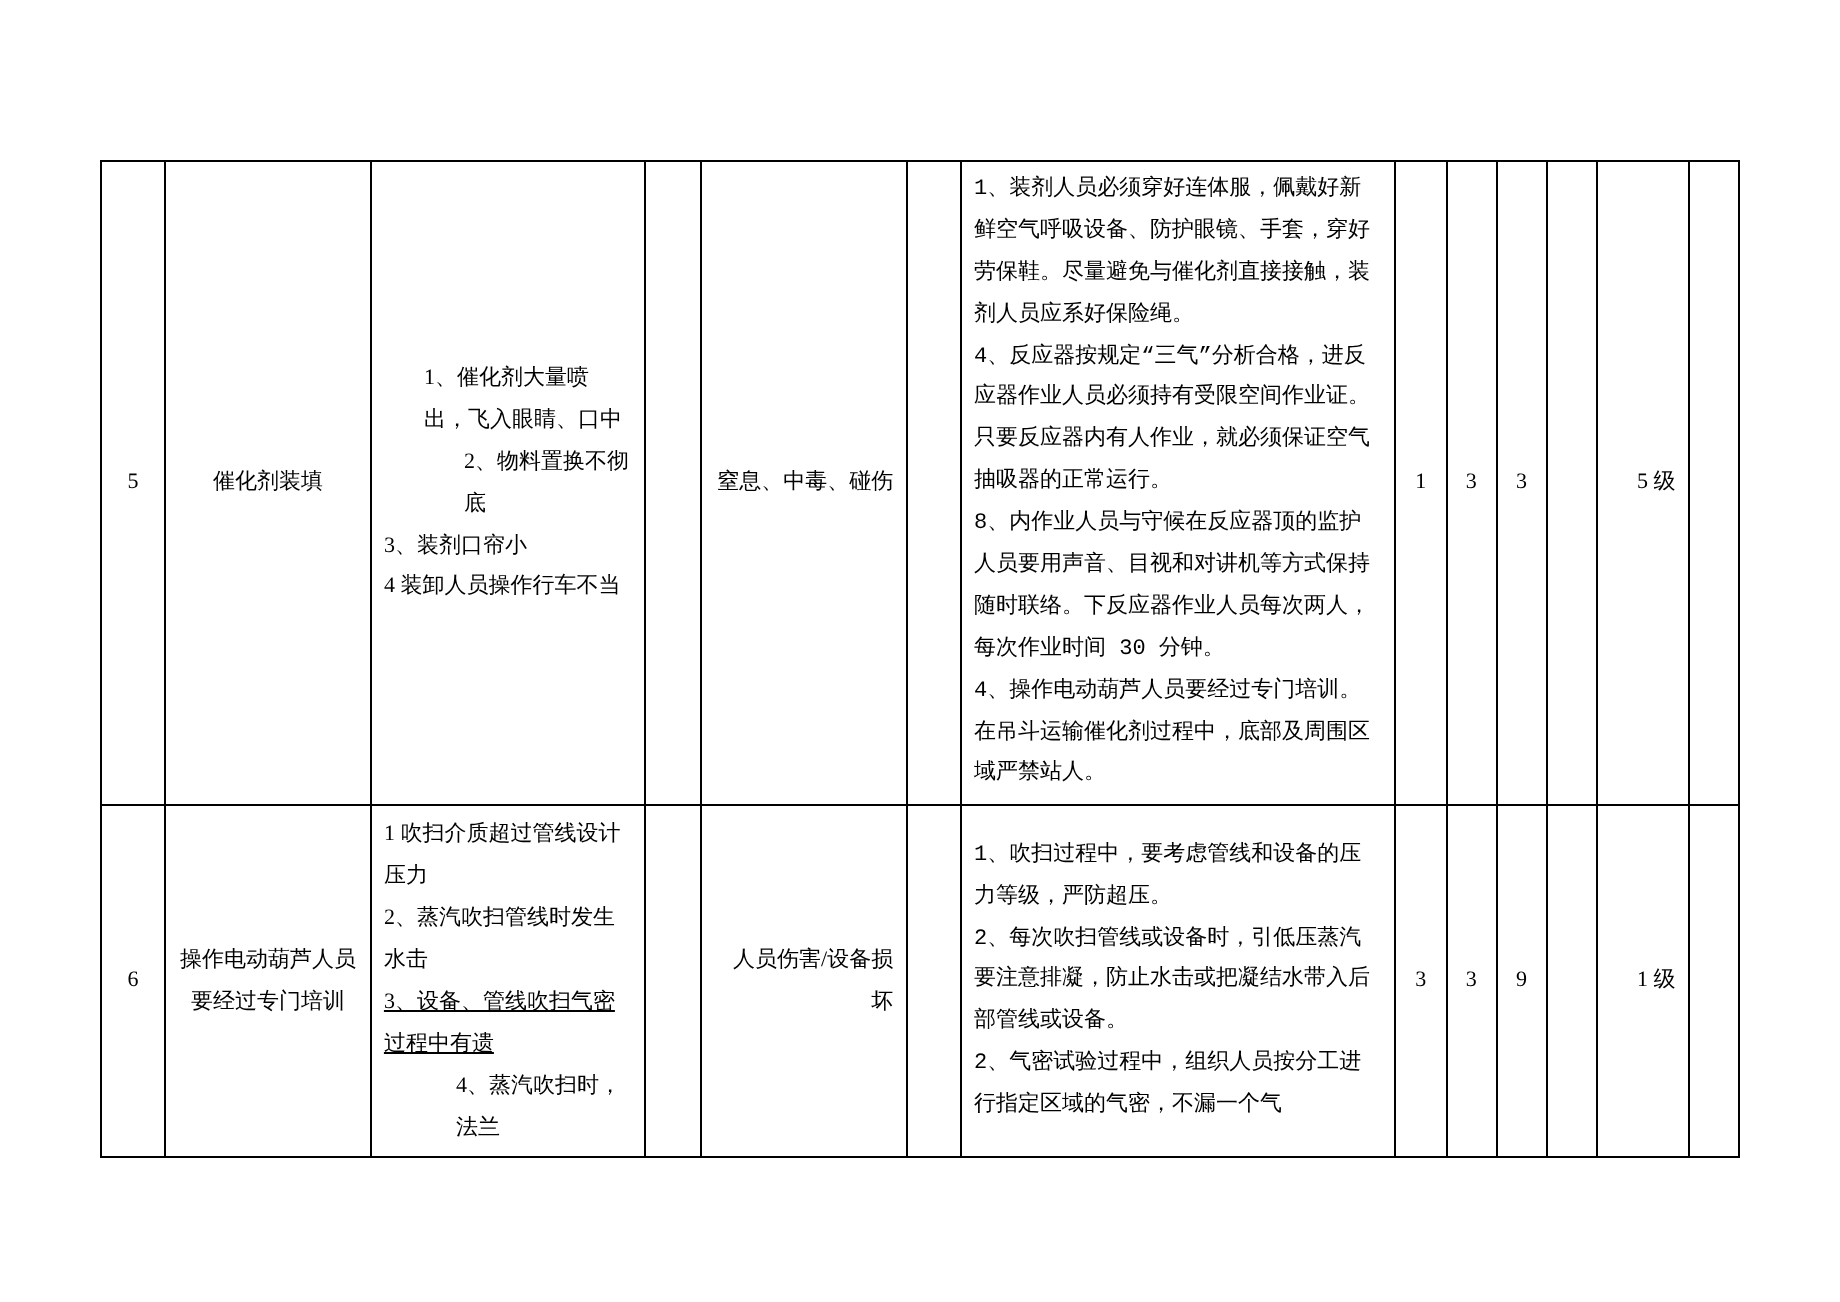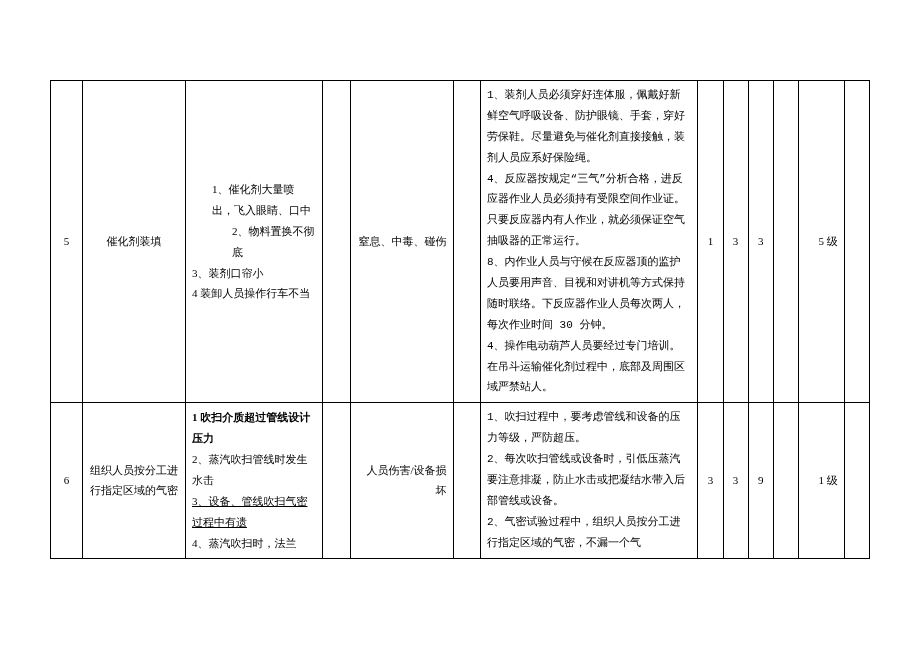--- a/index.html
+++ b/index.html
@@ -78,26 +78,26 @@
         </td>
         <td class="col-n1">1</td>
         <td class="col-n2">3</td>
         <td class="col-n3">3</td>
         <td class="col-blank3"></td>
         <td class="col-level">5 级</td>
         <td class="col-blank4"></td>
       </tr>
       <tr>
         <td class="col-id">6</td>
-        <td class="col-step">组织人员按分工进行指定区域的气密</td>
+        <td class="col-step">操作电动葫芦人员要经过专门培训</td>
         <td class="col-cause">
-          <div style="text-indent: 0px; font-weight: bold;">1 吹扫介质超过管线设计压力</div>
+          <div style="text-indent: 0px;">1 吹扫介质超过管线设计压力</div>
           <div style="text-indent: 0px;">2、蒸汽吹扫管线时发生水击</div>
           <div style="text-indent: 0px; text-decoration: underline;">3、设备、管线吹扫气密过程中有遗</div>
-          <div style="text-indent: 0px;">4、蒸汽吹扫时，法兰</div>
+          <div style="text-indent: 0px; margin-left: 36px;">4、蒸汽吹扫时，法兰</div>
         </td>
         <td class="col-blank1"></td>
         <td class="col-conseq">人员伤害/设备损坏</td>
         <td class="col-blank2"></td>
         <td class="col-measure">
           <div>1、吹扫过程中，要考虑管线和设备的压力等级，严防超压。</div>
           <div>2、每次吹扫管线或设备时，引低压蒸汽要注意排凝，防止水击或把凝结水带入后部管线或设备。</div>
           <div>2、气密试验过程中，组织人员按分工进行指定区域的气密，不漏一个气</div>
         </td>
         <td class="col-n1">3</td>

